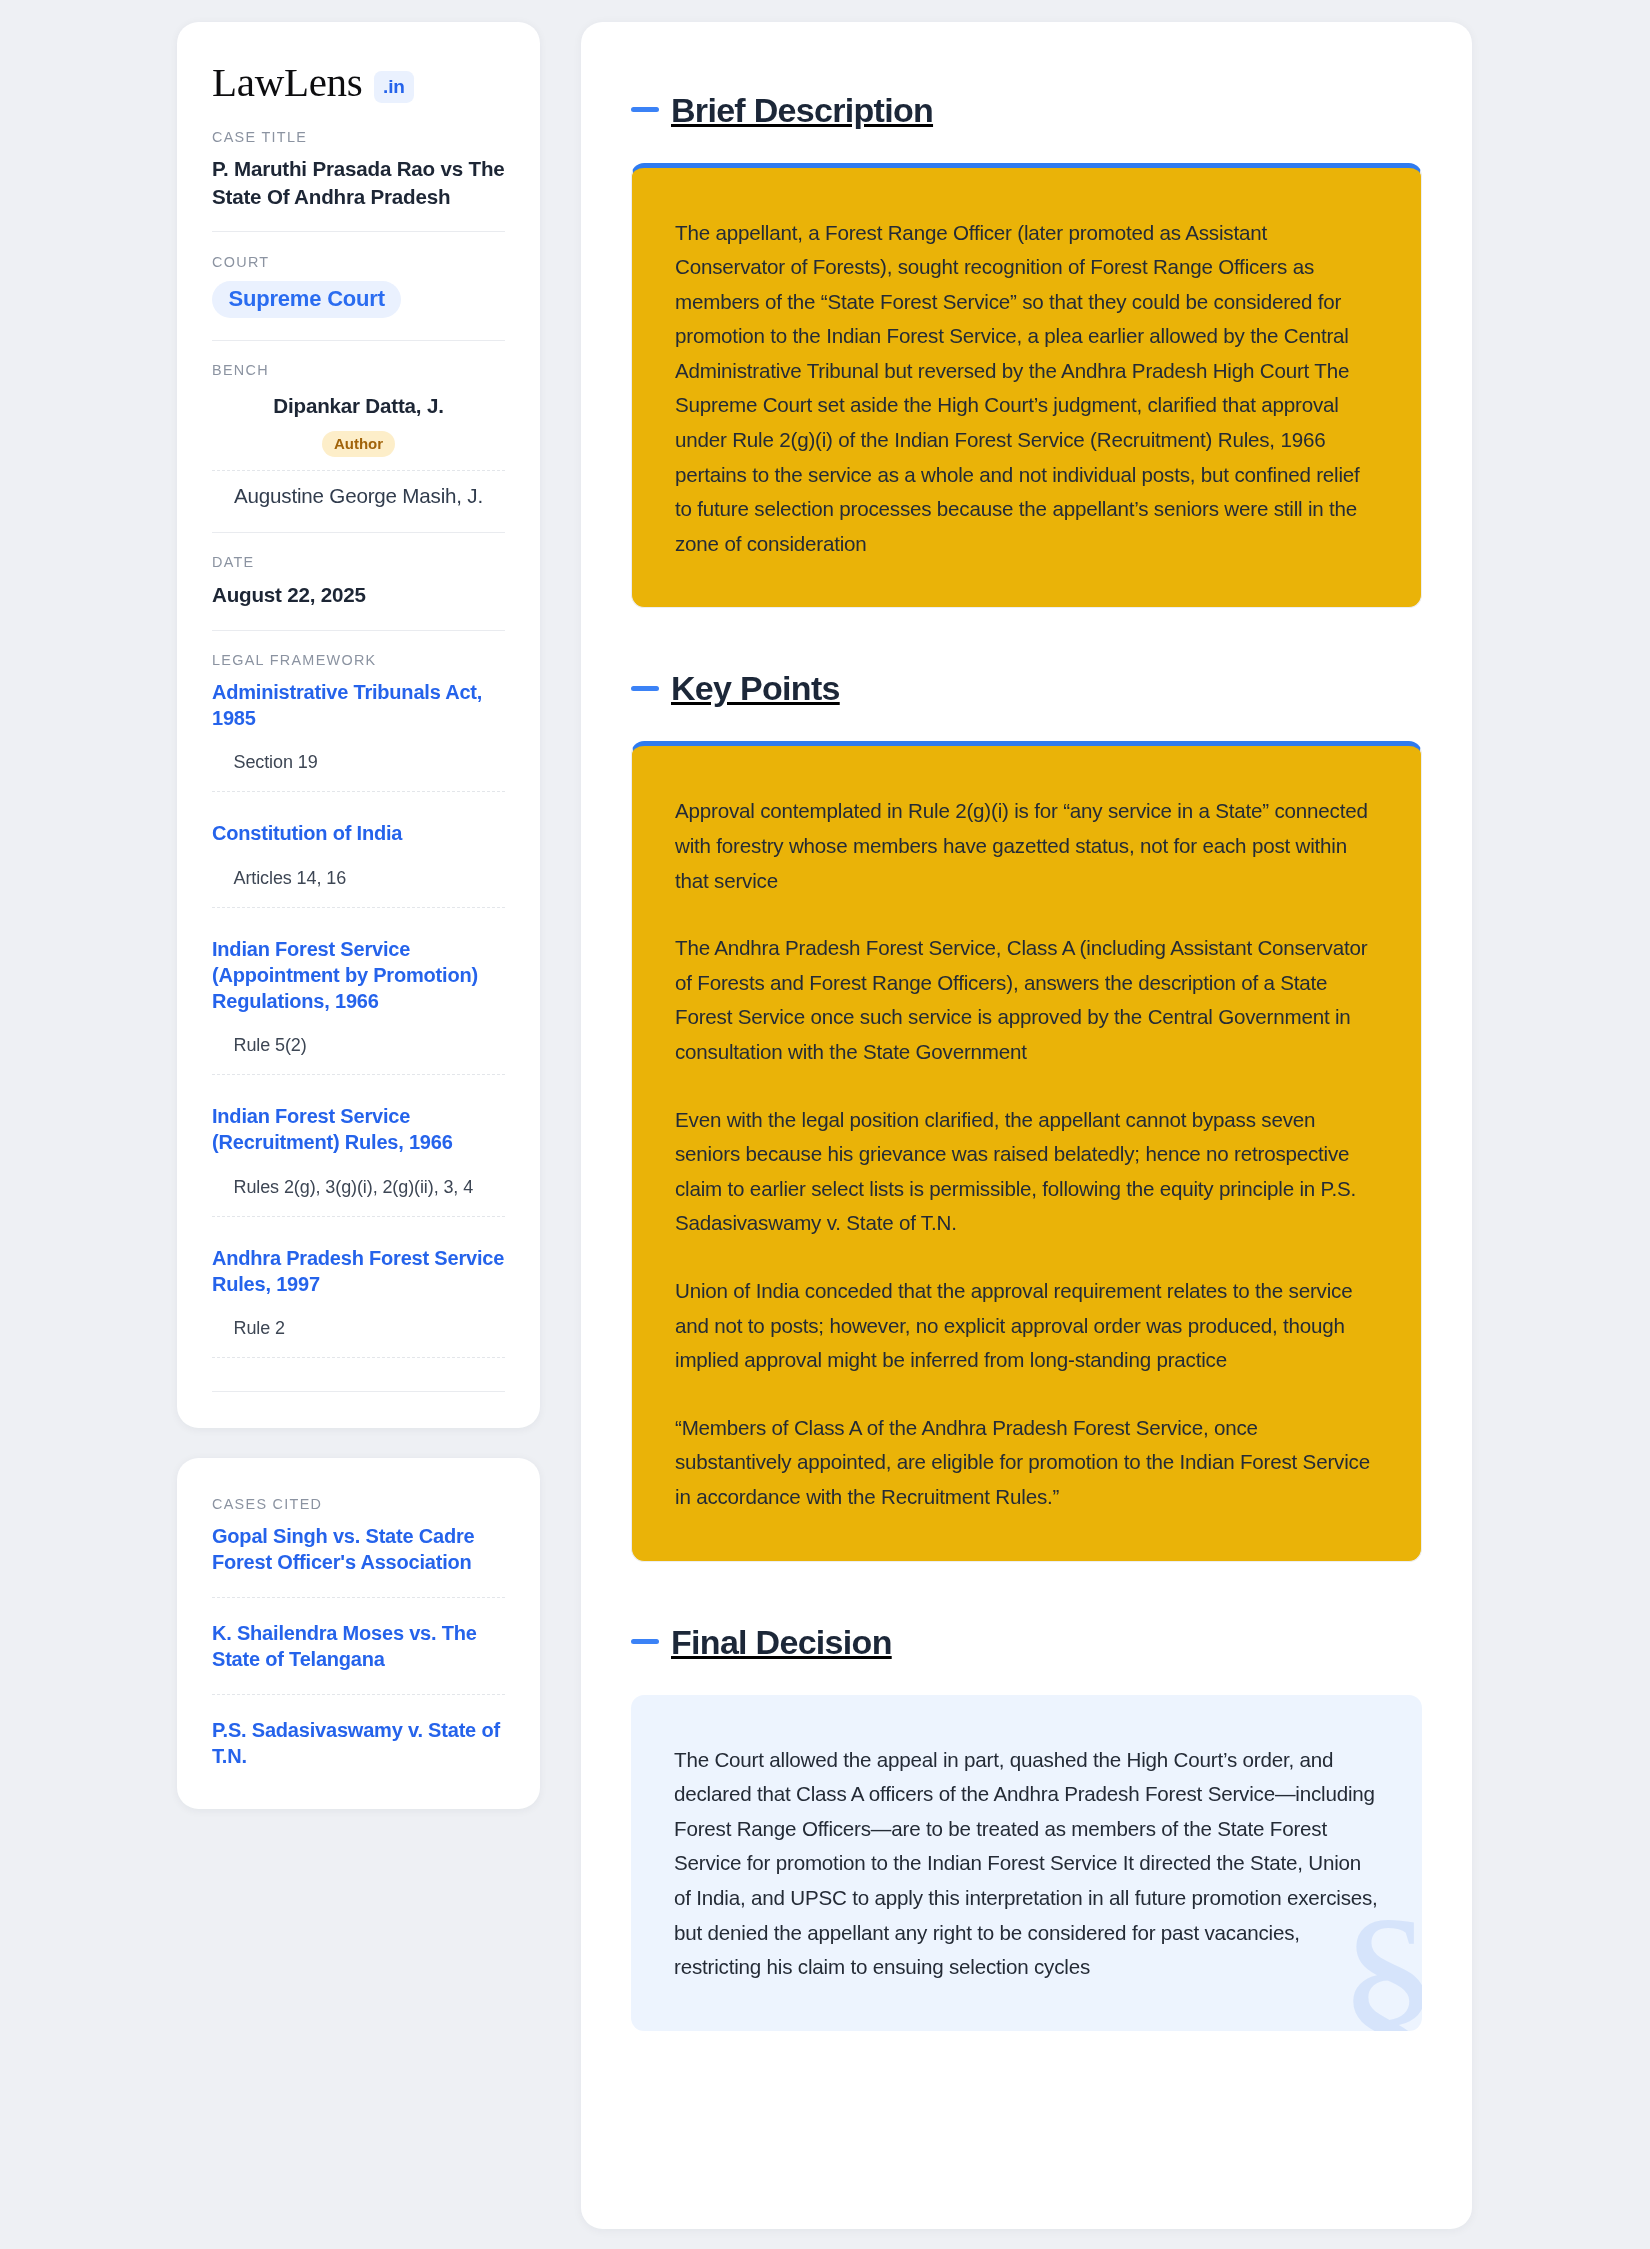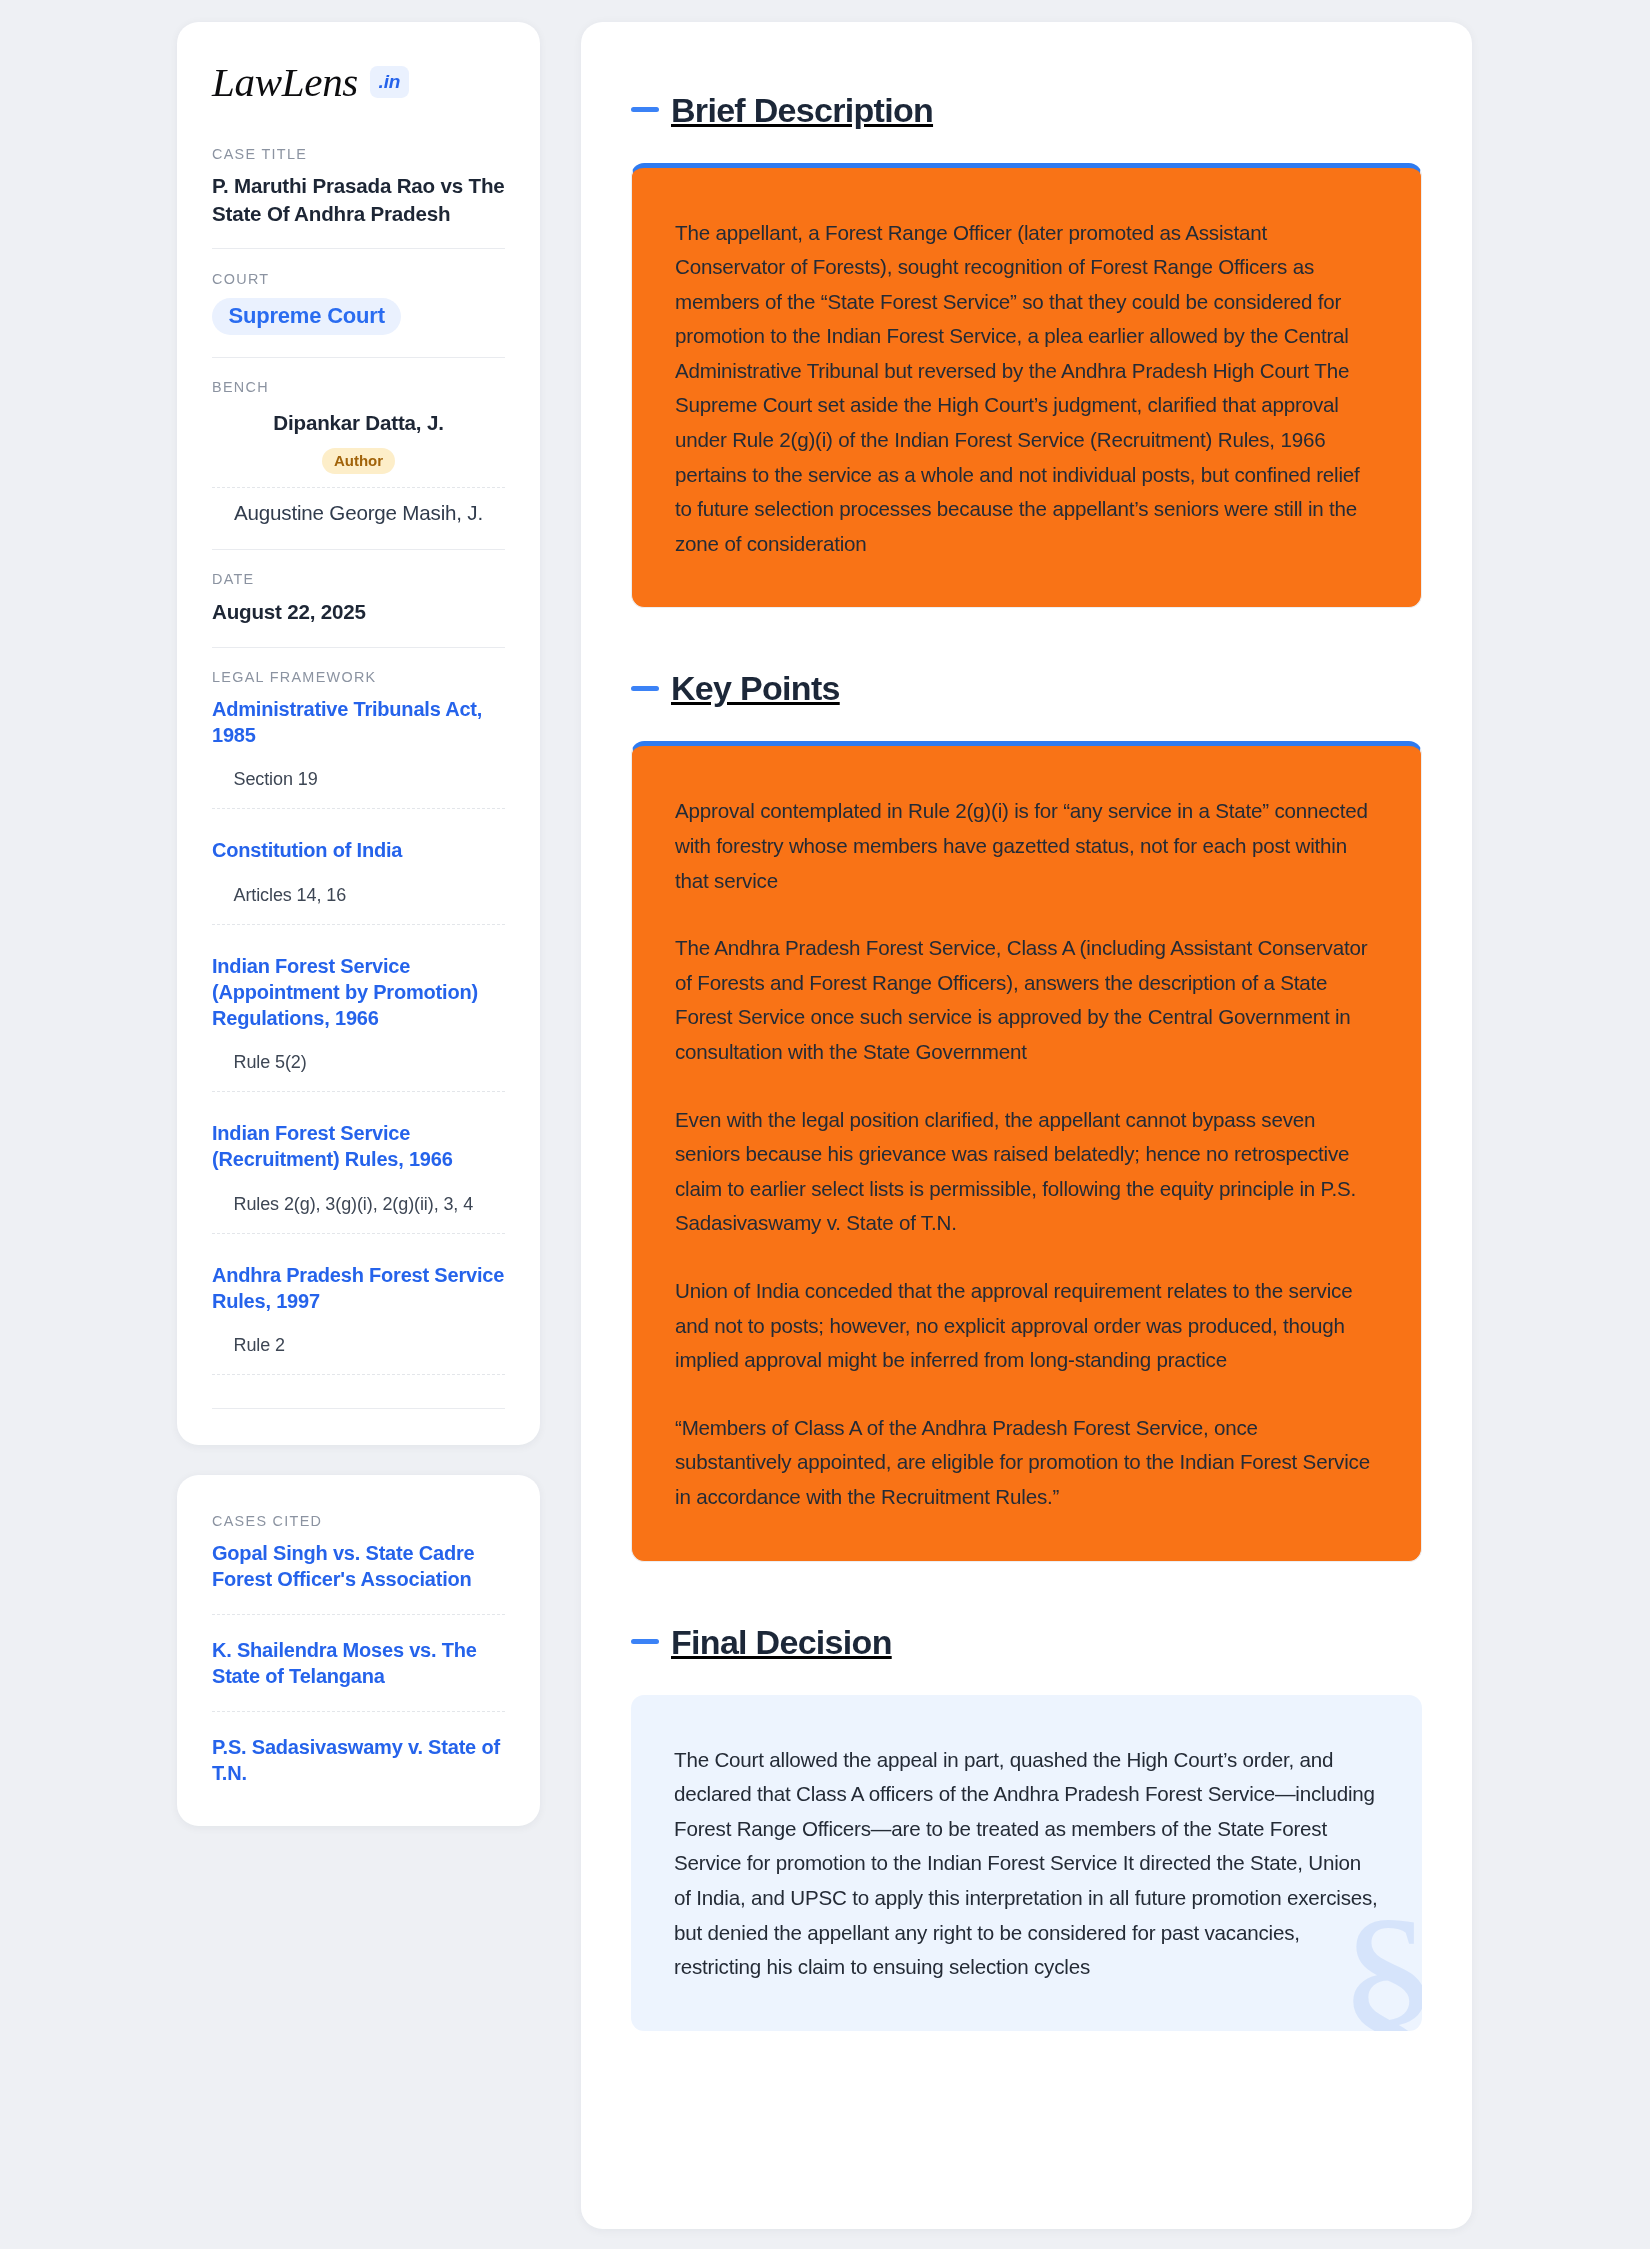--- a/index.html
+++ b/index.html
@@ -35,24 +35,23 @@
     border-radius: 21.5px;
     box-shadow: 0 1.7px 8.3px rgba(20,30,60,.055);
   }
 
   .side-card-main { padding: 40px 35px 36px 35px; }
   .side-card-cases { padding: 38px 35px 40px 35px; }
 
   
   .logo-row {
     display: flex;
-    align-items: center;
+    align-items: flex-end;
     gap: 11.6px;
-    margin-bottom: 43px;
-    font-style: italic;
+    margin-bottom: 26px;
   }
   .logo-text {
     font-family: "Liberation Serif", serif;
     font-size: 41px;
     line-height: 1;
     color: #0d0d0f;
     letter-spacing: -0.3px;
   }
   .logo-badge {
     background: #eaf1fe;
@@ -190,21 +189,21 @@
     line-height: 1;
   }
 
   .panel {
     border-radius: 13.2px;
     padding: 48px 43px 46px 43px;
     position: relative;
     overflow: hidden;
   }
   .panel-plain {
-    background: #f97316;
+    background: #eab308;
     border: 1.2px solid #eceef1;
     border-top: 5.8px solid #2f7bf0;
   }
   .panel-blue {
     background: #edf4fe;
   }
 
   .para {
     font-size: 20.6px;
     line-height: 1.68;

